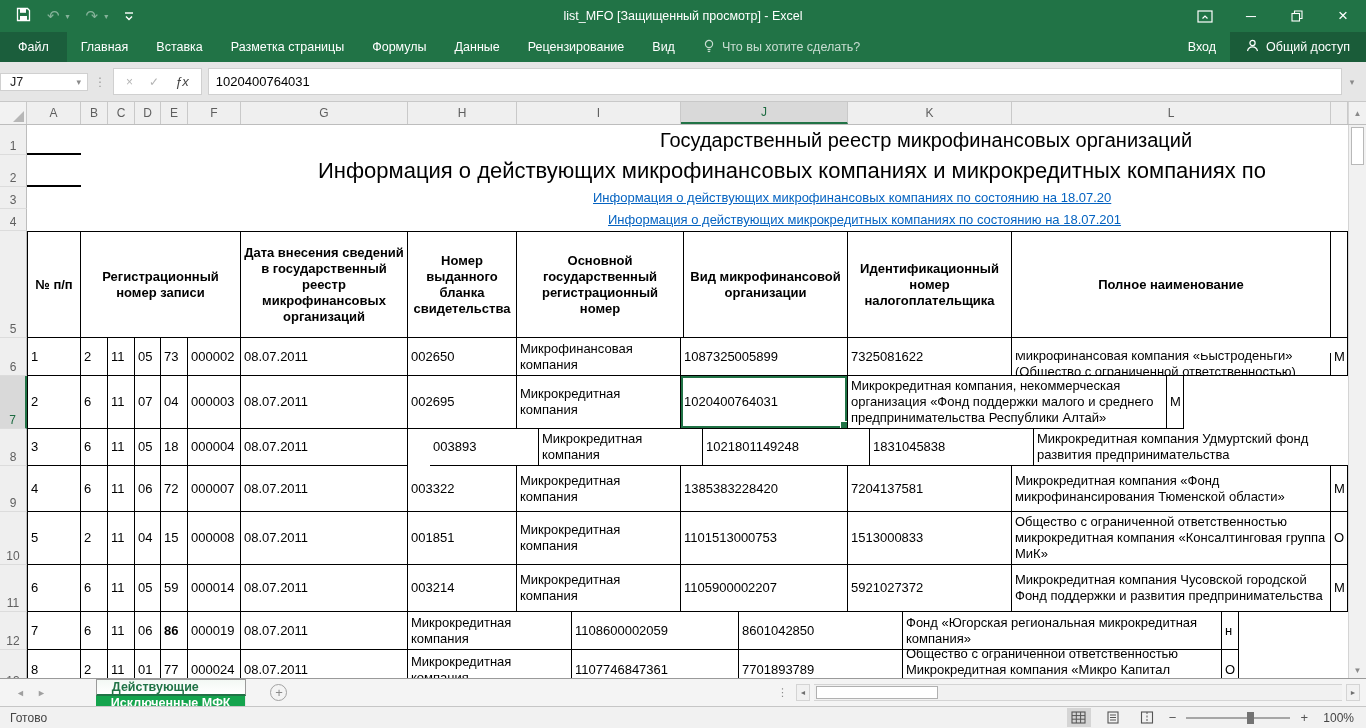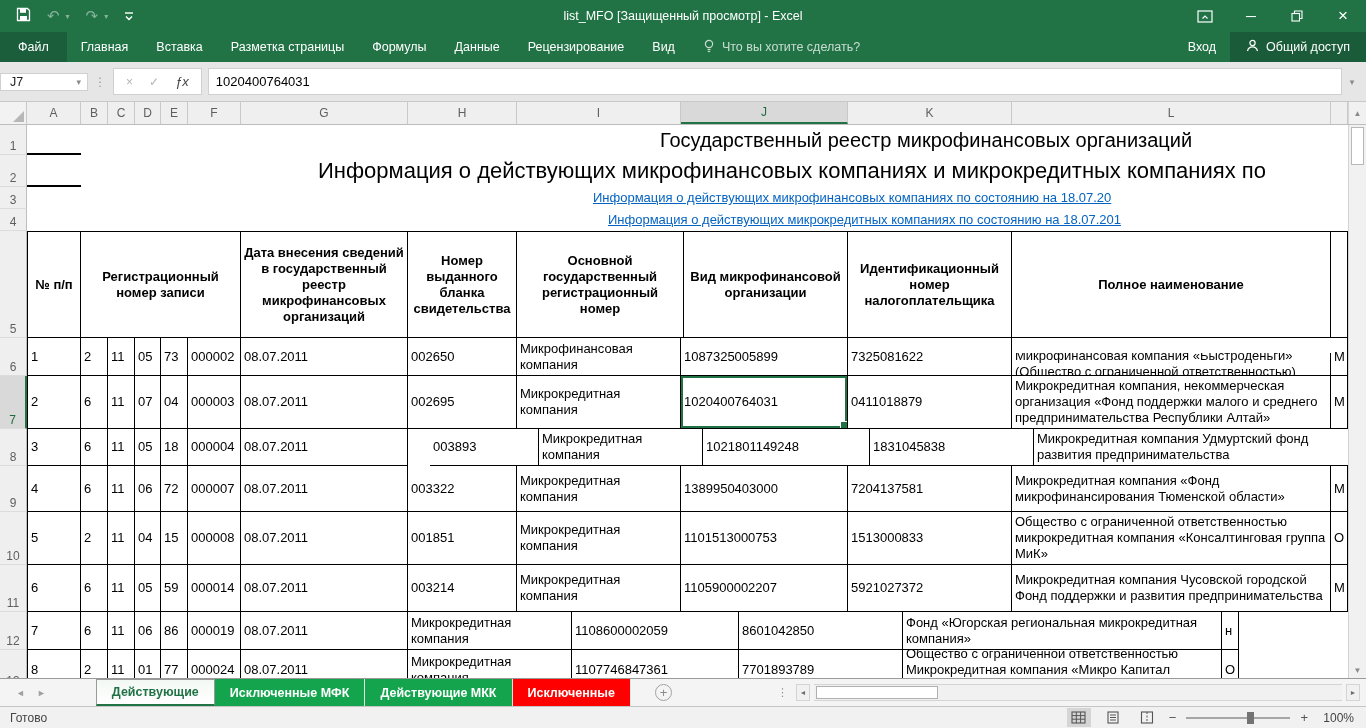--- a/index.html
+++ b/index.html
@@ -69,21 +69,21 @@
 
   .vscroll { width:18px; flex:none; background:#f1f1f1; border-left:1px solid #d4d4d4; display:flex; flex-direction:column; align-items:center; color:#8a8a8a; }
   .vthumb { width:13px; height:38px; background:#fff; border:1px solid #b8b8b8; margin-top:2px; }
   .vspacer { flex:1; }
   .varr { height:16px; font-size:8px; display:flex; align-items:center; }
 
   
   .tabbar { height:28px; background:#f4f4f4; border-top:1px solid #9a9a9a; display:flex; align-items:stretch; flex:none; font-size:12.5px; }
   .navarrows { display:flex; align-items:center; gap:12px; padding:0 10px 0 16px; color:#9f9f9f; font-size:9px; }
   .tabindent { width:40px; }
-  #sheet-tabs { display:flex; align-items:stretch; }
+  #sheet-tabs { display:flex; align-items:stretch;flex-direction:column; }
   .stab { display:flex; align-items:center; padding:0 15px; font-weight:bold; color:#fff; border-right:1px solid #e6e6e6; cursor:pointer; }
   .stab.active { background:linear-gradient(#f3f8f4,#ffffff); color:#217346; border:1px solid #9a9a9a; border-bottom:2px solid #217346; }
   .addsheet { width:17px; height:17px; border-radius:50%; border:1px solid #a2a2a2; color:#8a8a8a; display:flex; align-items:center; justify-content:center; font-size:13px; line-height:13px; align-self:center; margin-left:24px; }
   .hscrollzone { margin-left:auto; display:flex; align-items:center; gap:4px; padding-right:6px; }
   .splitdots { color:#8a8a8a; font-size:11px; margin-right:4px; }
   .harr { width:14px; height:17px; background:#f1f1f1; border:1px solid #d4d4d4; color:#6f6f6f; font-size:7px; display:flex; align-items:center; justify-content:center; }
   .htrack { width:528px; height:17px; background:#f1f1f1; border-top:1px solid #d4d4d4; border-bottom:1px solid #d4d4d4; position:relative; }
   .hthumb { position:absolute; left:2px; top:1px; width:122px; height:13px; background:#fff; border:1px solid #b0b0b0; }
 
   
@@ -337,23 +337,20 @@
           </div>
           <div class="tc" style="width: 109px;">
             <span>002695</span>
           </div>
           <div class="tc wrapc" style="width: 164px;">
             <span>Микрокредитная компания</span>
           </div>
           <div class="tc selcell" style="width: 167px;">
             <span>1020400764031</span>
           </div>
-          <div class="tc" style="width: 164px;">
-            <span>0411018879</span>
-          </div>
           <div class="tc wrapc" style="width: 319px;">
             <span>Микрокредитная компания, некоммерческая организация «Фонд поддержки малого и среднего предпринимательства Республики Алтай»</span>
           </div>
           <div class="tc mc" style="width: 17px;">
             <span>М</span>
           </div>
         </div>
         <div class="grow" style="height: 37px;">
           <div class="gut">8</div>
           <div class="tc first" style="width: 54px;">
@@ -419,21 +416,21 @@
           <div class="tc" style="width: 167px;">
             <span>08.07.2011</span>
           </div>
           <div class="tc" style="width: 109px;">
             <span>003322</span>
           </div>
           <div class="tc wrapc" style="width: 164px;">
             <span>Микрокредитная компания</span>
           </div>
           <div class="tc" style="width: 167px;">
-            <span>1389950403000</span>
+            <span>1385383228420</span>
           </div>
           <div class="tc" style="width: 164px;">
             <span>7204137581</span>
           </div>
           <div class="tc wrapc" style="width: 319px;">
             <span>Микрокредитная компания «Фонд микрофинансирования Тюменской области»</span>
           </div>
           <div class="tc mc" style="width: 17px;">
             <span>М</span>
           </div>
@@ -529,21 +526,21 @@
           </div>
           <div class="tc" style="width: 27px;">
             <span>6</span>
           </div>
           <div class="tc" style="width: 27px;">
             <span>11</span>
           </div>
           <div class="tc" style="width: 26px;">
             <span>06</span>
           </div>
-          <div class="tc" style="width: 27px;">
+          <div class="tc" style="width: 27px; font-weight: bold;">
             <span>86</span>
           </div>
           <div class="tc" style="width: 53px;">
             <span>000019</span>
           </div>
           <div class="tc" style="width: 167px;">
             <span>08.07.2011</span>
           </div>
           <div class="tc wrapc" style="width: 164px;">
             <span>Микрокредитная компания</span>

